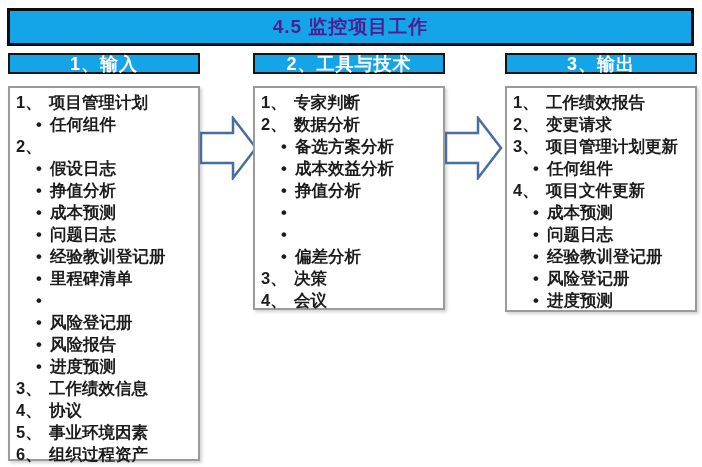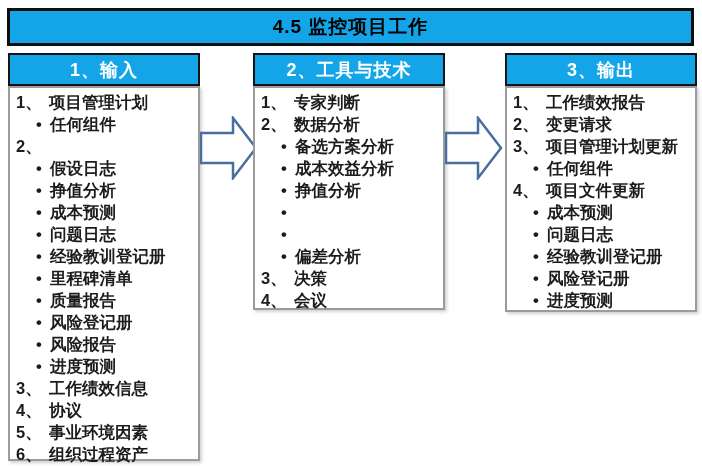--- a/index.html
+++ b/index.html
@@ -4,26 +4,26 @@
 <style>
   html,body{margin:0;padding:0;background:#ffffff;}
   body{font-family:"Liberation Sans", sans-serif;}
   .stage{position:relative;width:702px;height:467px;background:#ffffff;overflow:hidden;}
   *,*::before,*::after{box-sizing:border-box;}
 
   .title-bar{
     position:absolute;left:7px;top:8px;width:687px;height:38px;
     background:#13a5e8;border:3px solid #0d0d0d;
     display:flex;align-items:center;justify-content:center;
-    color:#000000;font-size:19px;font-weight:bold;letter-spacing:1px;
+    color:#4c1d95;font-size:19px;font-weight:bold;letter-spacing:1px;
   }
 
   .col{position:absolute;width:192px;}
   .col-header{
-    position:absolute;top:53px;height:33px;width:192px;
+    position:absolute;top:53px;height:21px;width:192px;
     background:#13a5e8;border:2px solid #141414;
     display:flex;align-items:center;justify-content:center;
     color:#ffffff;font-size:18px;font-weight:bold;letter-spacing:1px;
   }
   .col-body{
     position:absolute;top:86px;width:192px;background:#ffffff;
     border:2px solid #9b9b9b;
     box-shadow:2px 2px 3px rgba(0,0,0,0.18);
     padding:3px 2px 0 6px;
     color:#1c1c1c;font-size:16.5px;font-weight:bold;
@@ -86,21 +86,20 @@
         <div class="row bullet">
           <span class="prefix">•</span>
           <span class="txt">经验教训登记册</span>
         </div>
         <div class="row bullet">
           <span class="prefix">•</span>
           <span class="txt">里程碑清单</span>
         </div>
         <div class="row bullet">
           <span class="prefix">•</span>
-          <span class="txt">质量报告</span>
         </div>
         <div class="row bullet">
           <span class="prefix">•</span>
           <span class="txt">风险登记册</span>
         </div>
         <div class="row bullet">
           <span class="prefix">•</span>
           <span class="txt">风险报告</span>
         </div>
         <div class="row bullet">

